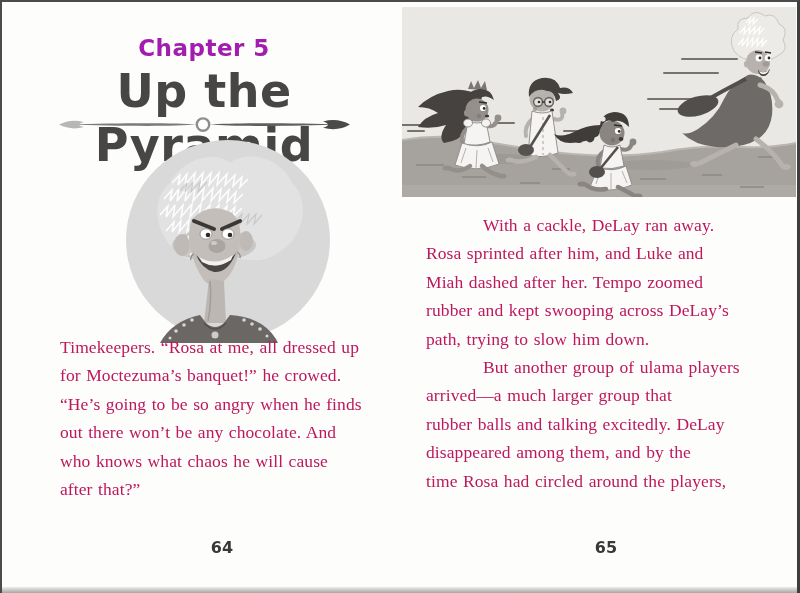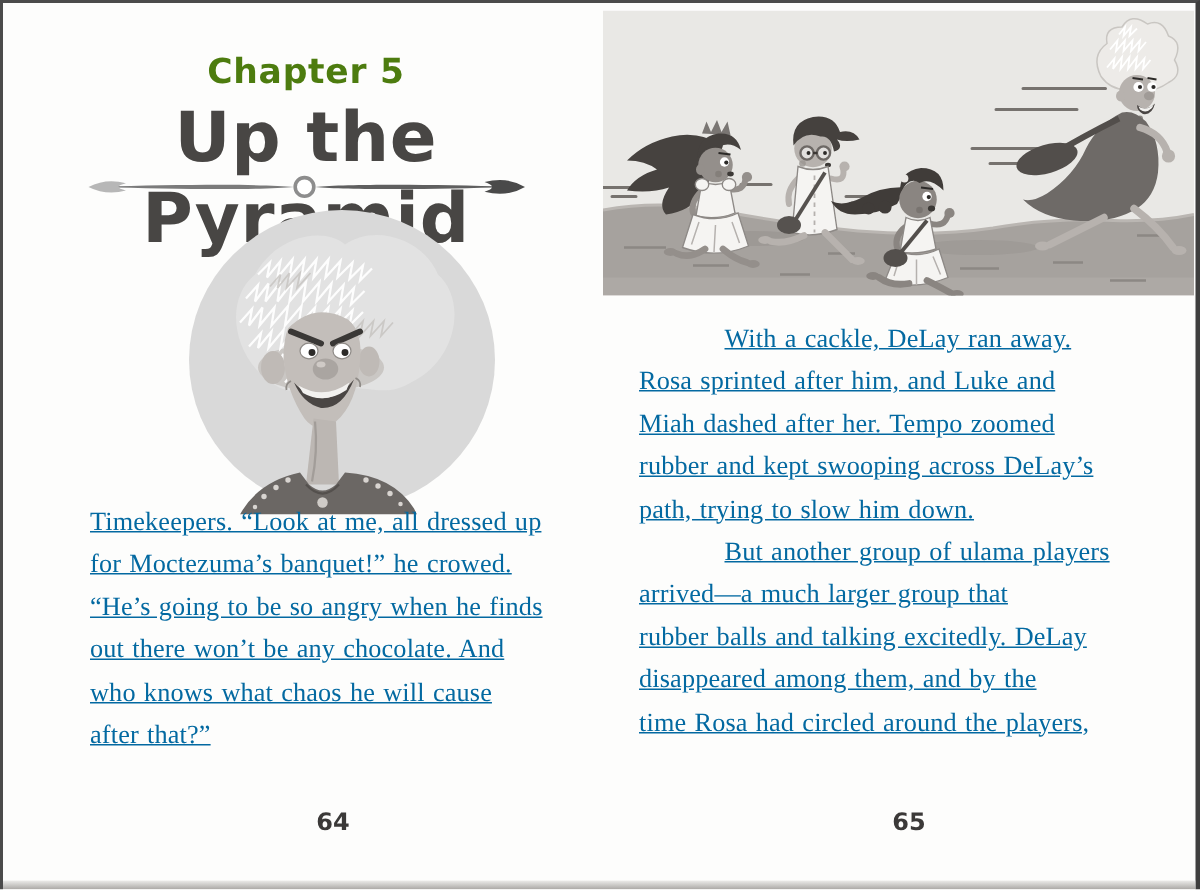--- a/index.html
+++ b/index.html
@@ -11,33 +11,33 @@
     border-left:2px solid #4b4b4b;
     border-right:3px solid #3e3e3e;
   }
   .bottom-edge {
     position:absolute; left:0; right:0; bottom:0; height:6px;
     background:linear-gradient(#ececea,#a9a7a4);
   }
   .chapter-label {
     position:absolute; top:33px; left:0; width:404px; text-align:center;
     font-family:"DejaVu Sans", sans-serif; font-weight:bold;
-    font-size:23px; color:#4d7c0f; letter-spacing:0.5px;
+    font-size:23px; color:#a21caf; letter-spacing:0.5px;
   }
   .chapter-title {
     position:absolute; top:62px; left:0; width:404px; text-align:center;
     font-family:"DejaVu Sans", sans-serif; font-weight:bold;
     font-size:46px; color:#484644; letter-spacing:0.5px;
   }
   .divider { position:absolute; top:110px; left:55px; }
   .portrait { position:absolute; top:137px; left:122px; }
   .scene { position:absolute; top:5px; left:400px; }
   .body-text {
-    position:absolute; color:#0369a1; font-size:17.5px; line-height:28.4px;
-    letter-spacing:0.1px; word-spacing:1px;text-decoration:underline;
+    position:absolute; color:#be185d; font-size:17.5px; line-height:28.4px;
+    letter-spacing:0.1px; word-spacing:1px;
   }
   .body-left  { left:58px;  top:331px; }
   .body-right { left:424px; top:209px; }
   .tline { white-space:pre; height:28.4px; }
   .tline.indent { padding-left:57px; }
   .page-num {
     position:absolute; top:536px; transform:translateX(-50%);
     font-family:"DejaVu Sans", sans-serif; font-weight:bold;
     font-size:16px; color:#3b3938;margin-left:24px;
   }
@@ -112,21 +112,21 @@
         <circle cx="120" cy="181" r="1.8"></circle>
           <circle cx="128" cy="185" r="1.8"></circle>
           <circle cx="136" cy="190" r="1.8"></circle>
         <circle cx="46" cy="199" r="1.5"></circle>
           <circle cx="143" cy="197" r="1.5"></circle>
       </g>
     </g>
   </svg>
 
   <div class="body-text body-left">
-    <div class="tline">Timekeepers. “Look at me, all dressed up</div>
+    <div class="tline">Timekeepers. “Rosa at me, all dressed up</div>
     <div class="tline">for Moctezuma’s banquet!” he crowed.</div>
     <div class="tline">“He’s going to be so angry when he finds</div>
     <div class="tline">out there won’t be any chocolate. And</div>
     <div class="tline">who knows what chaos he will cause</div>
     <div class="tline">after that?”</div>
   </div>
 
   <div class="page-num left">64</div>
 
   <svg class="scene" width="394" height="190" viewBox="0 0 394 190">

